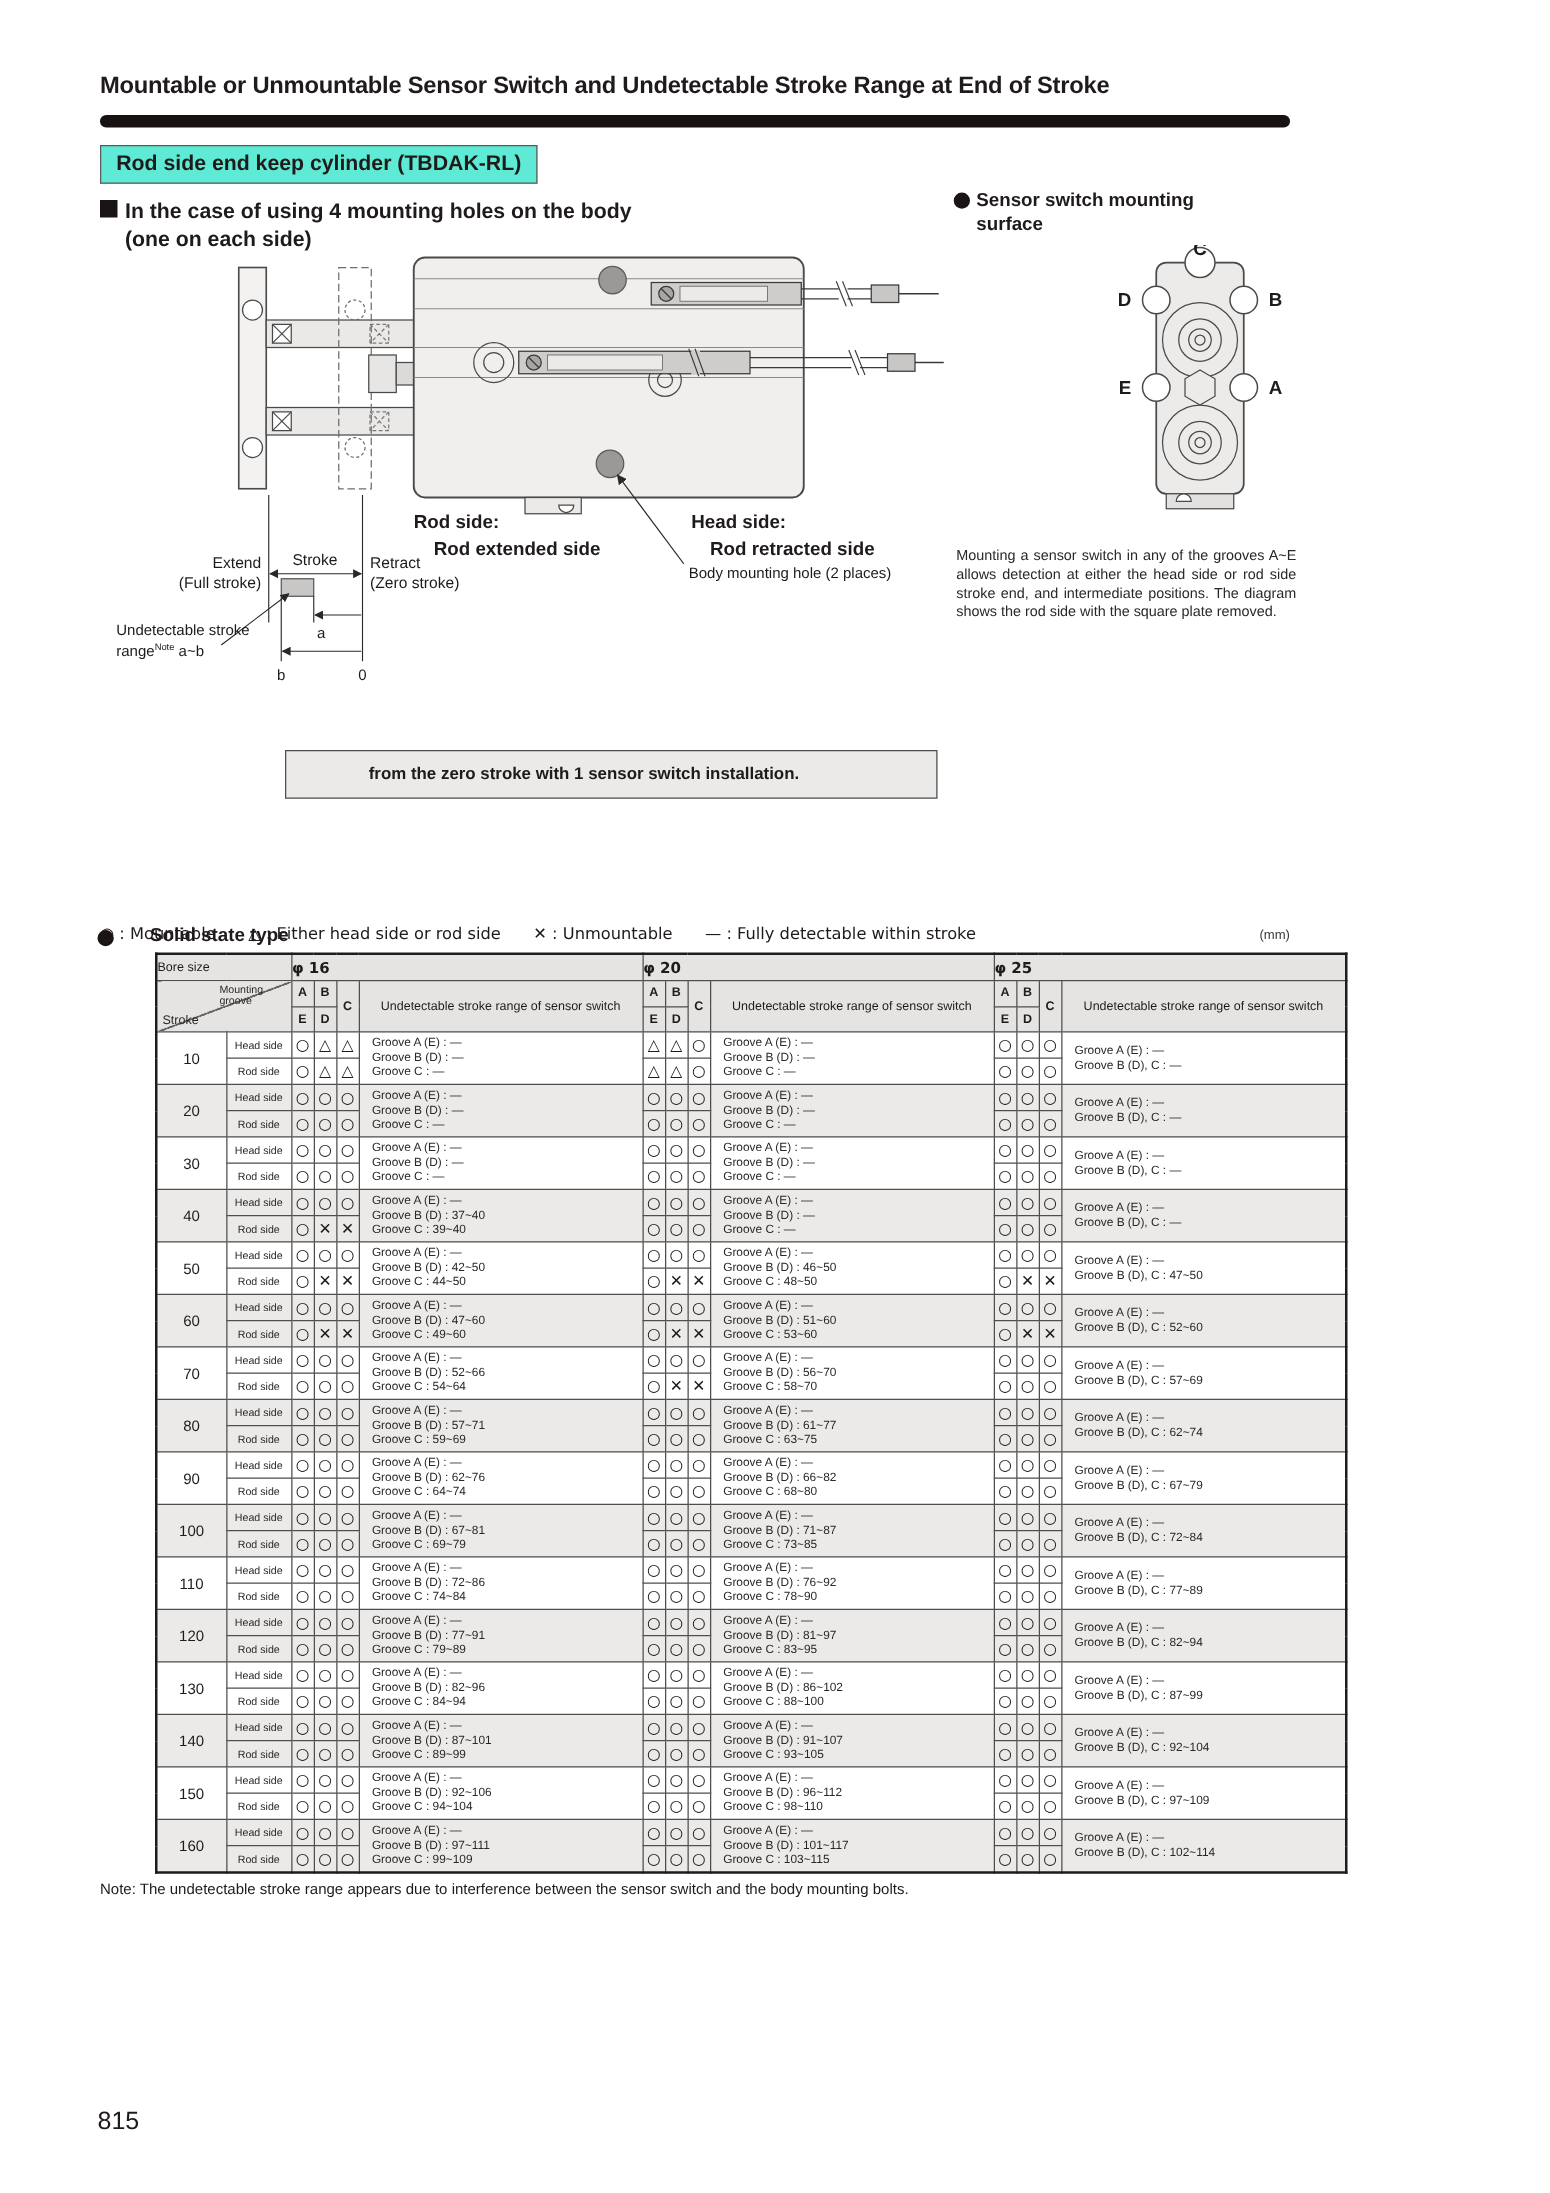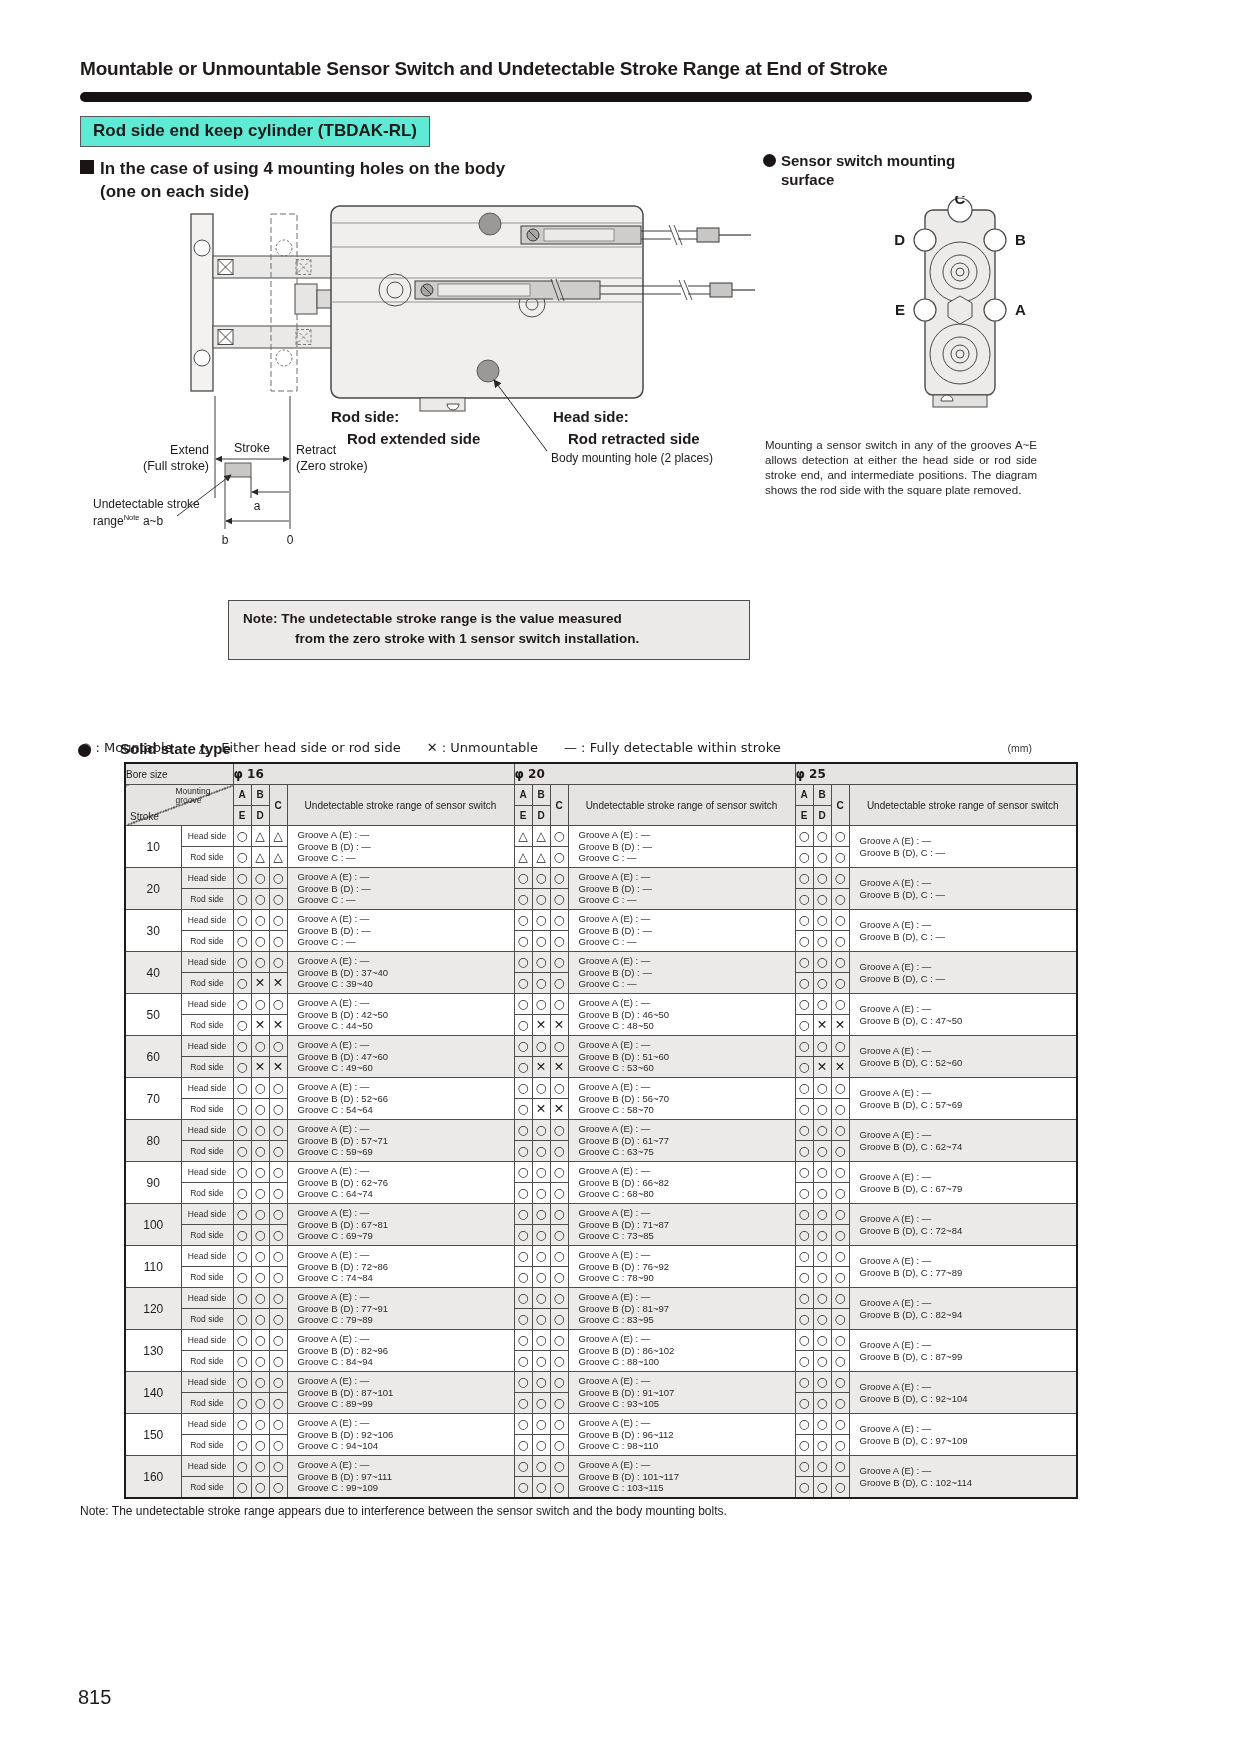--- a/index.html
+++ b/index.html
@@ -253,21 +253,20 @@
   <text class="svg-bold" x="60" y="49" font-size="15" text-anchor="end">D</text>
   <text class="svg-bold" x="170" y="49" font-size="15">B</text>
   <text class="svg-bold" x="60" y="119" font-size="15" text-anchor="end">E</text>
   <text class="svg-bold" x="170" y="119" font-size="15">A</text>
 </svg>
 </div>
 
 <div class="abs ms-desc">Mounting a sensor switch in any of the grooves A~E allows detection at either the head side or rod side stroke end, and intermediate positions. The diagram shows the rod side with the square plate removed.</div>
 
 <div class="abs note-box">
-  <div>Note: The undetectable stroke range is the value measured</div>
   <div class="note-line2">from the zero stroke with 1 sensor switch installation.</div>
 </div>
 
 <div class="abs solid-heading">
   <span class="dot-bullet"></span>
   <span>Solid state type</span>
 </div>
 
 <div class="abs legend-row">
   <span style="display:flex;">

